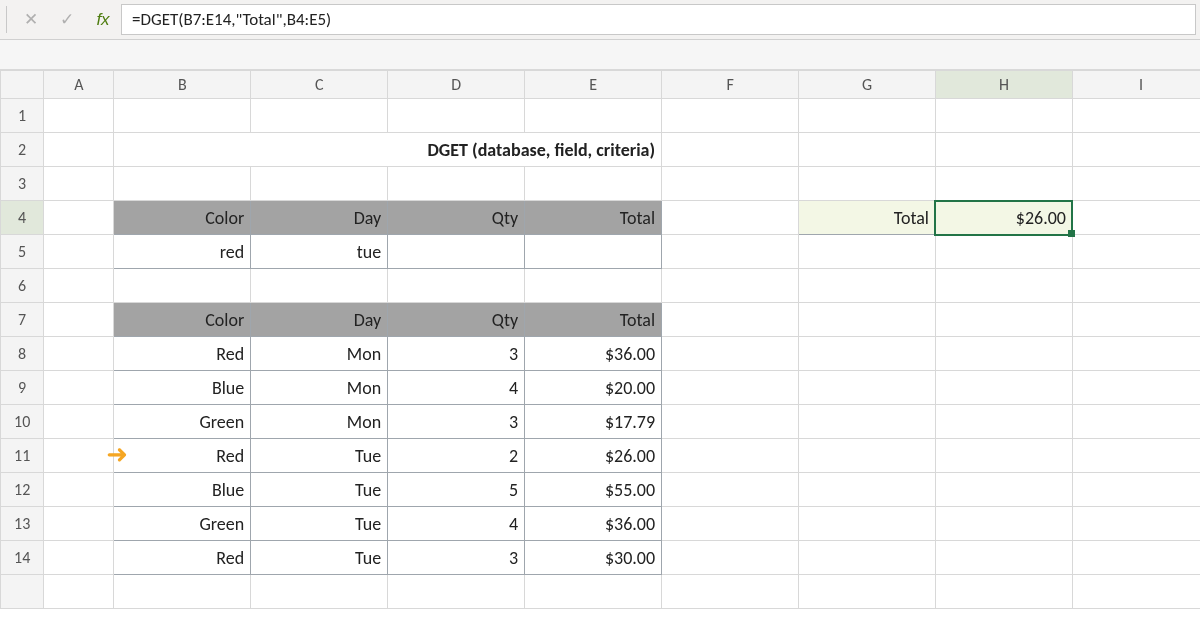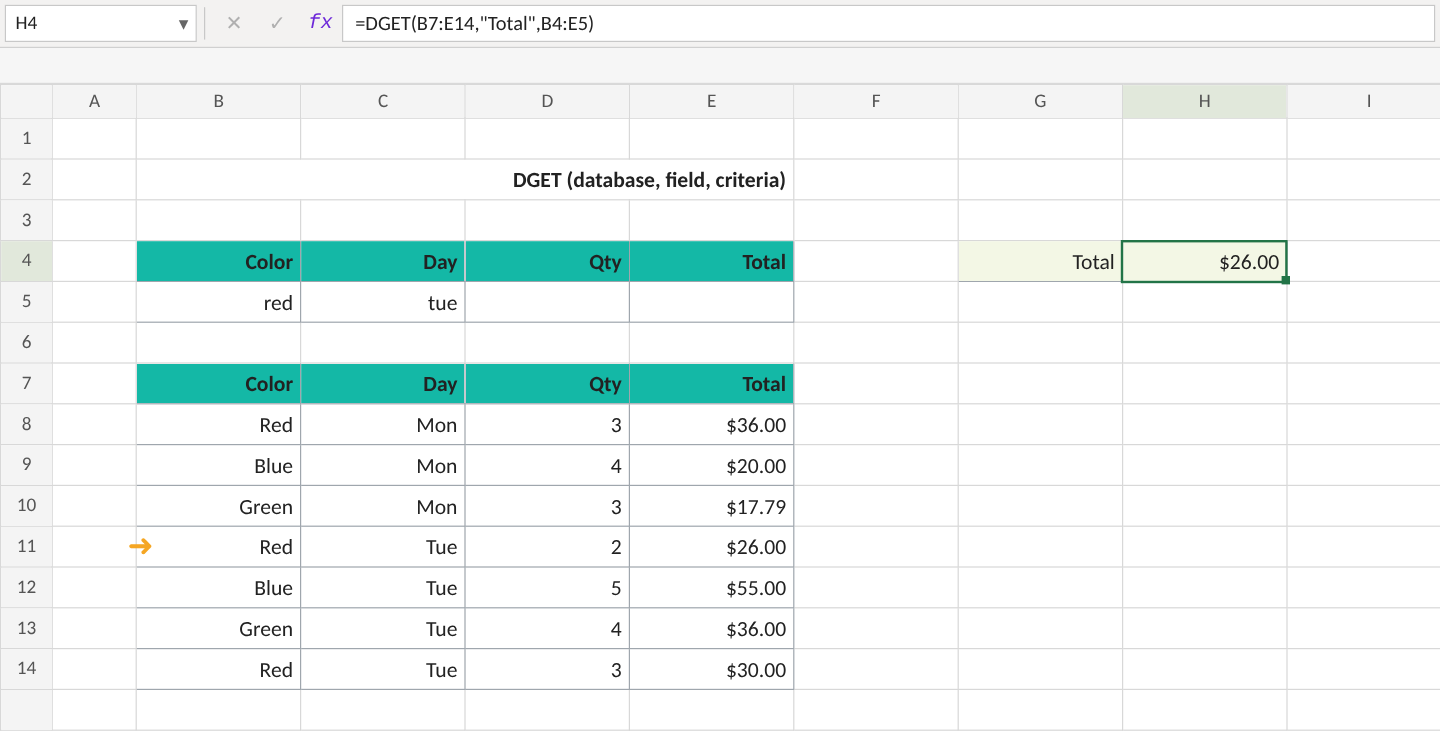--- a/index.html
+++ b/index.html
@@ -45,22 +45,22 @@
     margin: 6px 6px;
   }
   .fb-btn {
     width: 36px;
     display: flex; align-items: center; justify-content: center;
     color: #b0b0b0;
     font-size: 17px;
   }
   .fx {
     font-style: italic;
-    font-family: Liberation Mono, monospace;
-    color: #6d28d9;
+    font-family: Liberation Sans, sans-serif;
+    color: #4d7c0f;
     font-size: 17px;
   }
   .formula-bar {
     flex: 1;
     background: #fff;
     border: 1px solid #c8c8c8;
     margin: 4px 4px 4px 0;
     display: flex; align-items: center;
     padding: 0 10px;
     font-size: 17px;
@@ -106,22 +106,21 @@
   th.active-row { background: #e1e8db !important; border-right: 2px solid #227447; color:#217346; }
 
   
   .c { padding: 0 6px; white-space: nowrap; overflow: hidden; }
   .l { text-align: right; }
   .r { text-align: right; }
   .bold { font-weight: 700; }
 
   
   .thdr {
-    background: #14b8a6;
-    font-weight: bold;
+    background: #a3a3a3;
   }
   .bord { border: 1px solid #9fa6ad !important; }
 
   
   .ylw { background: #f3f7e5; }
 
   
   .active-cell {
     outline: 2px solid #227447;
     outline-offset: -1px;
@@ -144,24 +143,20 @@
     line-height: 1;
     pointer-events: none;
   }
 
   
 </style>
 </head>
 <body>
 
 <div class="toolbar">
-  <div class="namebox">
-    <span class="val">H4</span>
-    <span class="dd">▾</span>
-  </div>
   <div class="divider-v"></div>
   <div class="fb-btn">
       <span>✕</span>
     </div>
   <div class="fb-btn">
       <span>✓</span>
     </div>
   <div class="fb-btn">
       <span class="fx">fx</span>
     </div>

